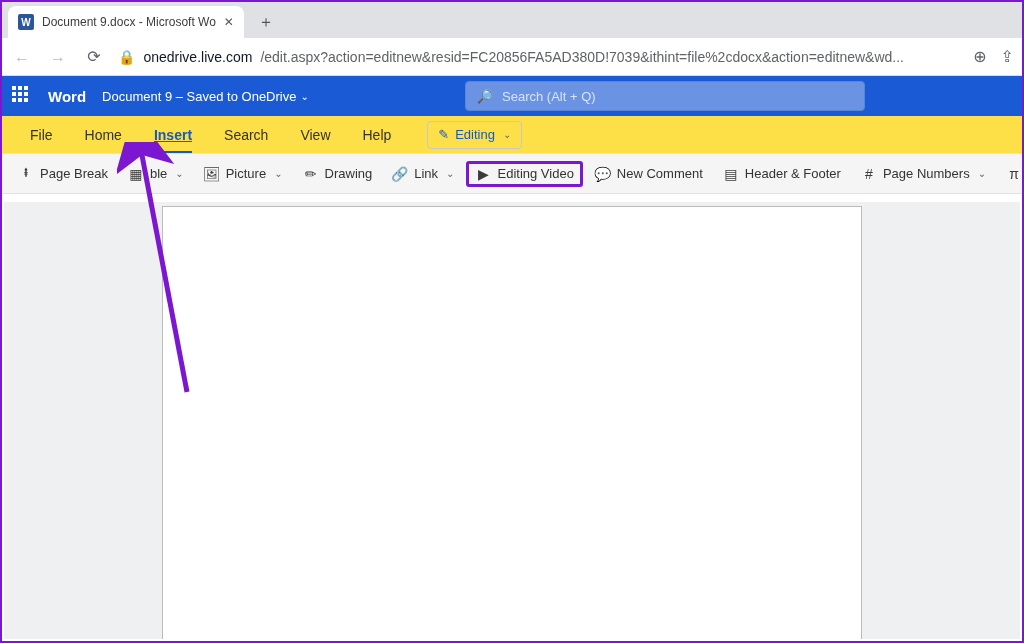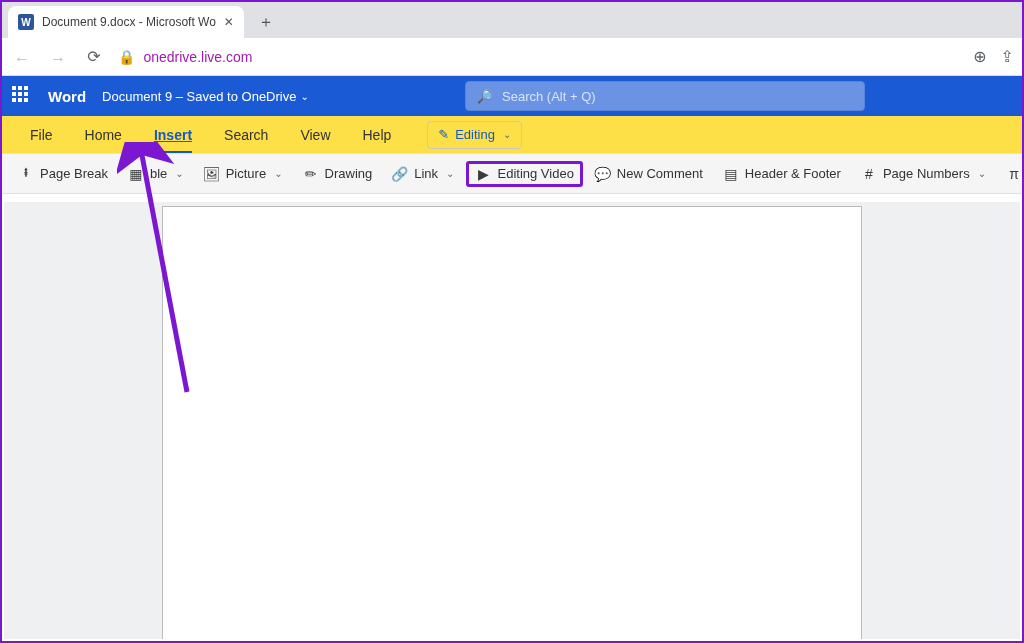--- a/index.html
+++ b/index.html
@@ -8,21 +8,21 @@
   
   .tabbar { height: 36px; background: #dfe1e5; display: flex; align-items: flex-end; padding: 0 6px; }
   .tab { background: #fff; height: 32px; border-radius: 8px 8px 0 0; display: flex; align-items: center; padding: 0 10px; min-width: 230px; gap: 8px; font-size: 12px; color: #3c3c3c; }
   .tab .favicon { width: 16px; height: 16px; background: #2b579a; border-radius: 2px; display:flex; align-items:center; justify-content:center; color:#fff; font-size:10px; font-weight:bold; }
   .tab .close { margin-left: auto; color: #555; }
   .newtab { width: 28px; height: 28px; display:flex; align-items:center; justify-content:center; color:#555; margin-left:8px; margin-bottom:2px; border-radius:50%; }
   .addrbar { height: 38px; background:#fff; border-bottom:1px solid #dadce0; display:flex; align-items:center; padding:0 8px; gap:12px; }
   .navbtn { width:24px; height:24px; display:flex; align-items:center; justify-content:center; color:#5f6368; font-size:16px; border-radius:50%; }
   .navbtn.disabled { color:#bbb; }
   .url { flex:1; font-size:14px; color:#5f6368; display:flex; align-items:center; gap:8px; overflow:hidden; white-space:nowrap; }
-  .url .host { color:#a21caf; }
+  .url .host { color:#0f172a; }
   .righticons { display:flex; gap:14px; color:#5f6368; }
   
   .wordbar { height: 40px; background:#1a5bd5; display:flex; align-items:center; padding:0 10px; gap:16px; color:#fff; }
   .apps { width:20px; height:20px; display:grid; grid-template-columns:repeat(3,4px); grid-template-rows:repeat(3,4px); gap:2px; }
   .apps span { background:#fff; width:4px; height:4px; }
   .wordlabel { font-weight:600; font-size:15px; }
   .docname { font-size:13px; display:flex; align-items:center; gap:4px; }
   .searchbox { margin-left: 140px; width: 400px; height:30px; background:#6a93e3; border:1px solid #5a84d8; border-radius:4px; display:flex; align-items:center; padding:0 12px; color:#d8e4fb; font-size:13px; gap:8px; }
   
   .menurow { height: 38px; background:#fde047; border-bottom:1px solid #e1e1e1; display:flex; align-items:center; padding:0 14px; gap:4px; }
@@ -56,20 +56,21 @@
     <div class="newtab">＋</div>
   </div>
 
   <div class="addrbar">
     <div class="navbtn disabled">←</div>
     <div class="navbtn disabled">→</div>
     <div class="navbtn">⟳</div>
     <div class="url">
       <span>🔒</span>
       <span class="host">onedrive.live.com</span>
+      <span>/edit.aspx?action=editnew&amp;resid=FC20856FA5AD380D!7039&amp;ithint=file%2cdocx&amp;action=editnew&amp;wd...</span>
     </div>
     <div class="righticons">
       <span>⊕</span>
       <span>⇪</span>
     </div>
   </div>
 
   <div class="wordbar">
     <div class="apps">
       <span></span>

